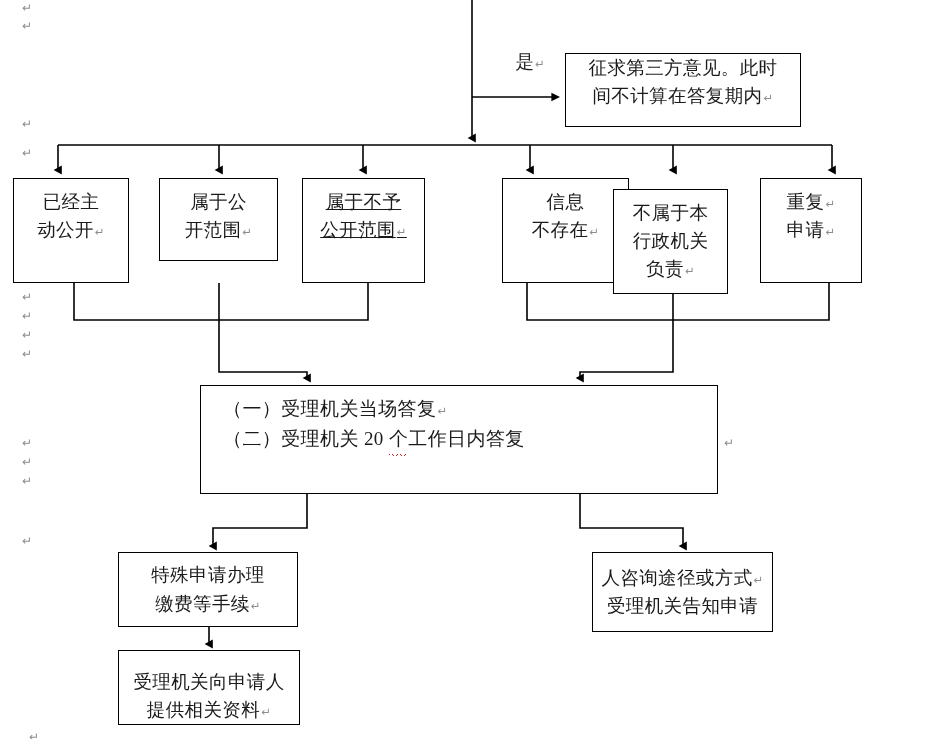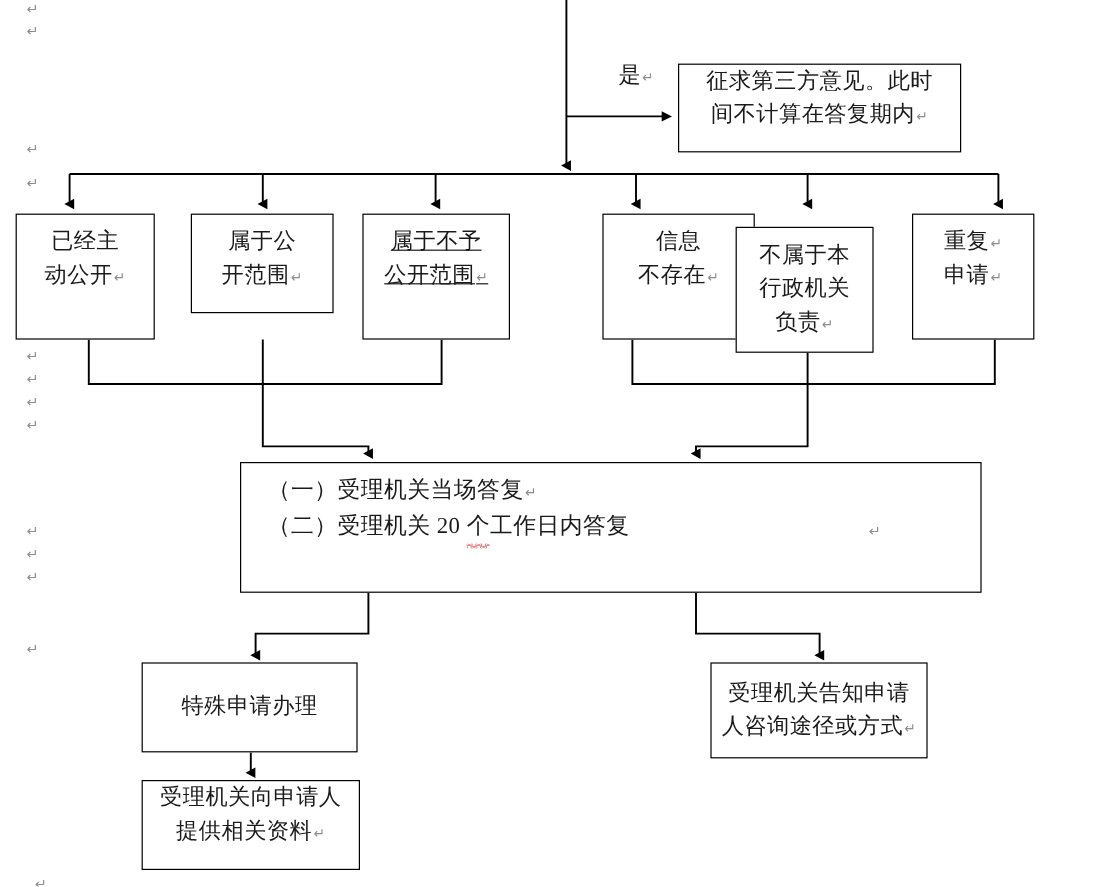--- a/index.html
+++ b/index.html
@@ -171,41 +171,42 @@
     <span class="ln">不属于本</span>
     <span class="ln">行政机关</span>
     <span class="ln"><span>负责</span><span class="eol">↵</span></span>
   </div>
 
   <div class="node pad-top" style="left:760px; top:178px; width:102px; height:105px;">
     <span class="ln"><span>重复</span><span class="eol">↵</span></span>
     <span class="ln"><span>申请</span><span class="eol">↵</span></span>
   </div>
 
-  <div class="node listbox" style="left:200px; top:385px; width:618px; height:109px;">
+  <div class="node listbox" style="left:200px; top:385px; width:518px; height:109px;">
     <span class="ln"><span>（一）</span><span>受理机关当场答复</span><span class="eol">↵</span></span>
 
     <span class="ln"><span>（二）</span><span>受理机关 20 </span><span class="squiggle">个</span><span>工作日内答复</span></span>
 
   </div>
 
   <div class="pilcrow" style="left:724px; top:437px;">↵</div>
 
   <div class="node pad-top" style="left:118px; top:552px; width:180px; height:75px; justify-content:center; padding-top:0;">
     <span class="ln">特殊申请办理</span>
-  </div>
-
-  <div class="node pad-top" style="left:118px; top:650px; width:182px; height:75px; justify-content:flex-start; padding-top:0;">
+    <span class="ln"><span>缴费等手续</span><span class="eol">↵</span></span>
+  </div>
+
+  <div class="node pad-top" style="left:118px; top:650px; width:182px; height:75px; justify-content:flex-end; padding-top:0;">
     <span class="ln">受理机关向申请人</span>
     <span class="ln"><span>提供相关资料</span><span class="eol">↵</span></span>
   </div>
 
   <div class="node pad-top" style="left:592px; top:552px; width:181px; height:80px; justify-content:center; padding-top:0;">
+    <span class="ln"><span>人咨询途径或方式</span><span class="eol">↵</span></span>
     <span class="ln">受理机关告知申请</span>
-    <span class="ln"><span>人咨询途径或方式</span><span class="eol">↵</span></span>
   </div>
 
   <div id="margin-marks">
       <div class="pilcrow" style="left: 22px; top: 2px;">↵</div>
       <div class="pilcrow" style="left: 22px; top: 20px;">↵</div>
       <div class="pilcrow" style="left: 22px; top: 118px;">↵</div>
       <div class="pilcrow" style="left: 22px; top: 147px;">↵</div>
       <div class="pilcrow" style="left: 22px; top: 291px;">↵</div>
       <div class="pilcrow" style="left: 22px; top: 310px;">↵</div>
       <div class="pilcrow" style="left: 22px; top: 329px;">↵</div>

